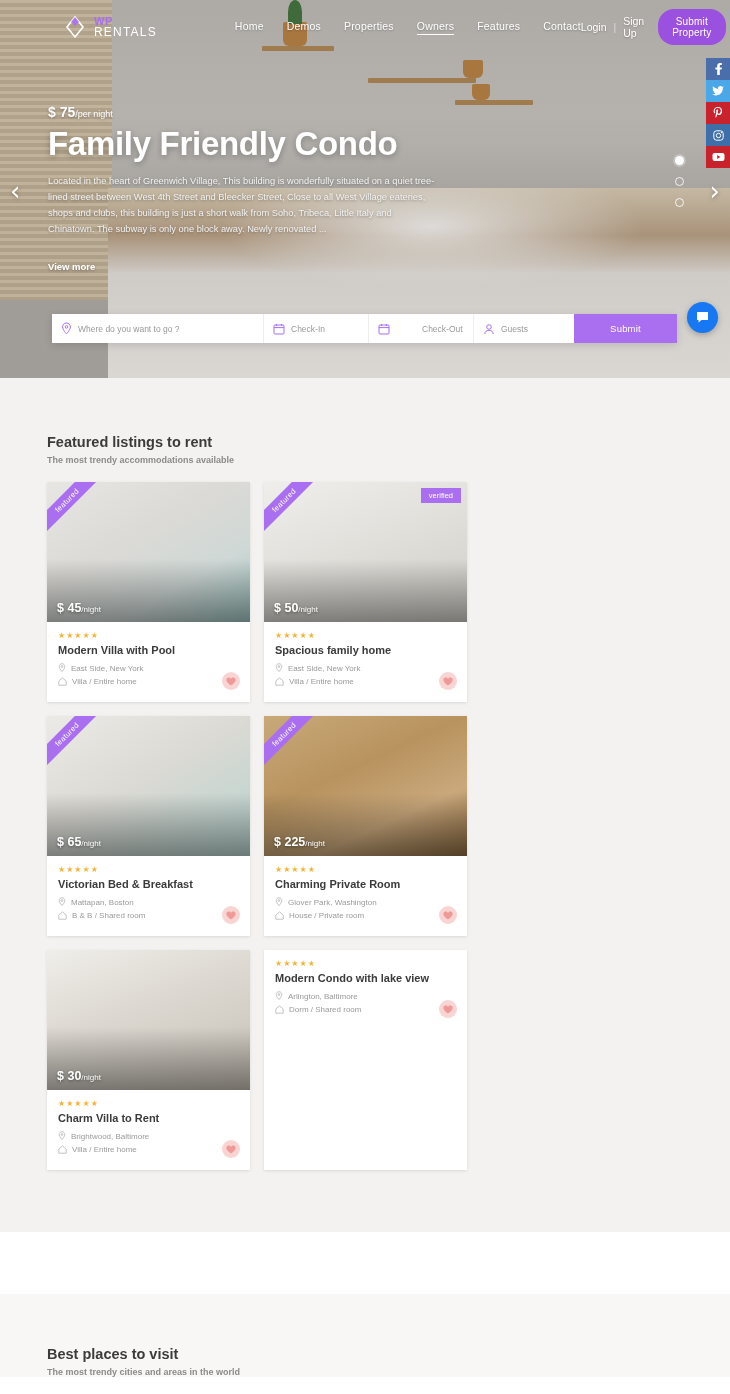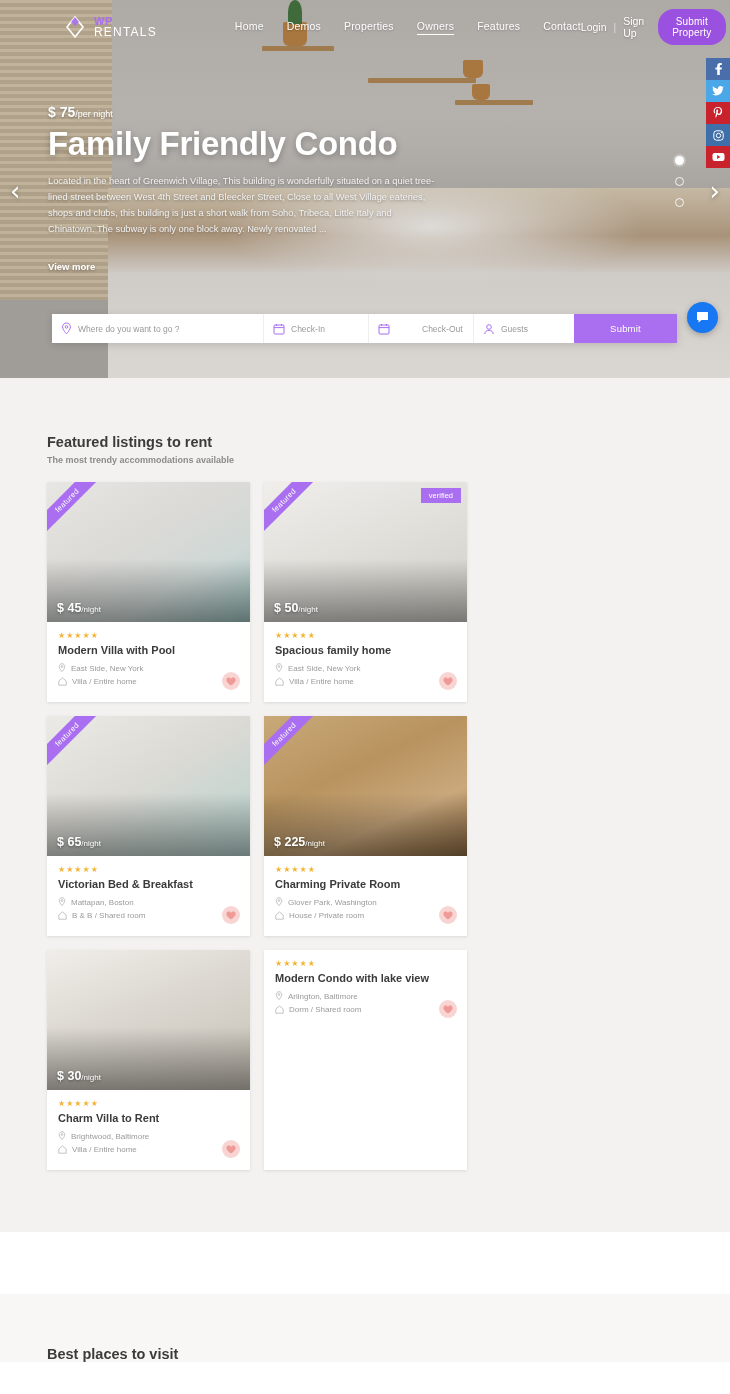--- a/index.html
+++ b/index.html
@@ -537,17 +537,18 @@
 
     </div>
     <div style="height:62px;"></div>
   </section>
 
   <div class="spacer-white"></div>
 
   <section class="section-places">
     <div class="sec-head">
       <div class="sec-title">Best places to visit</div>
+      <div class="sec-sub">The most trendy cities and areas in the world</div>
     </div>
 
   </section>
 
 </div>
 
 </body></html>

